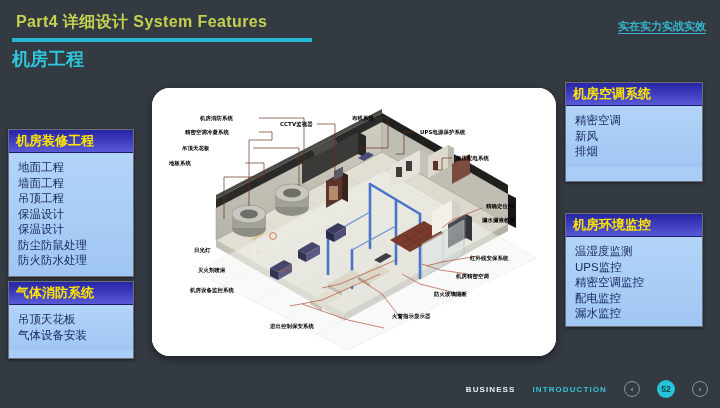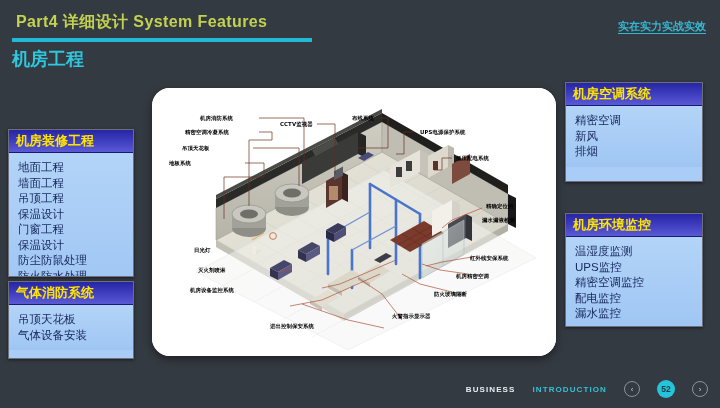--- a/index.html
+++ b/index.html
@@ -114,21 +114,20 @@
     <span class="hdr-link">实效</span>
   </div>
 
   <div class="panel" id="p-left1">
     <div class="panel-head">机房装修工程</div>
     <div class="panel-body">
       <div class="panel-item">地面工程</div>
       <div class="panel-item">墙面工程</div>
       <div class="panel-item">吊顶工程</div>
       <div class="panel-item">保温设计</div>
-      <div class="panel-item">门窗工程</div>
       <div class="panel-item">保温设计</div>
       <div class="panel-item">防尘防鼠处理</div>
       <div class="panel-item">防火防水处理</div>
     </div>
   </div>
 
   <div class="panel" id="p-left2">
     <div class="panel-head">气体消防系统</div>
     <div class="panel-body">
       <div class="panel-item">吊顶天花板</div>

